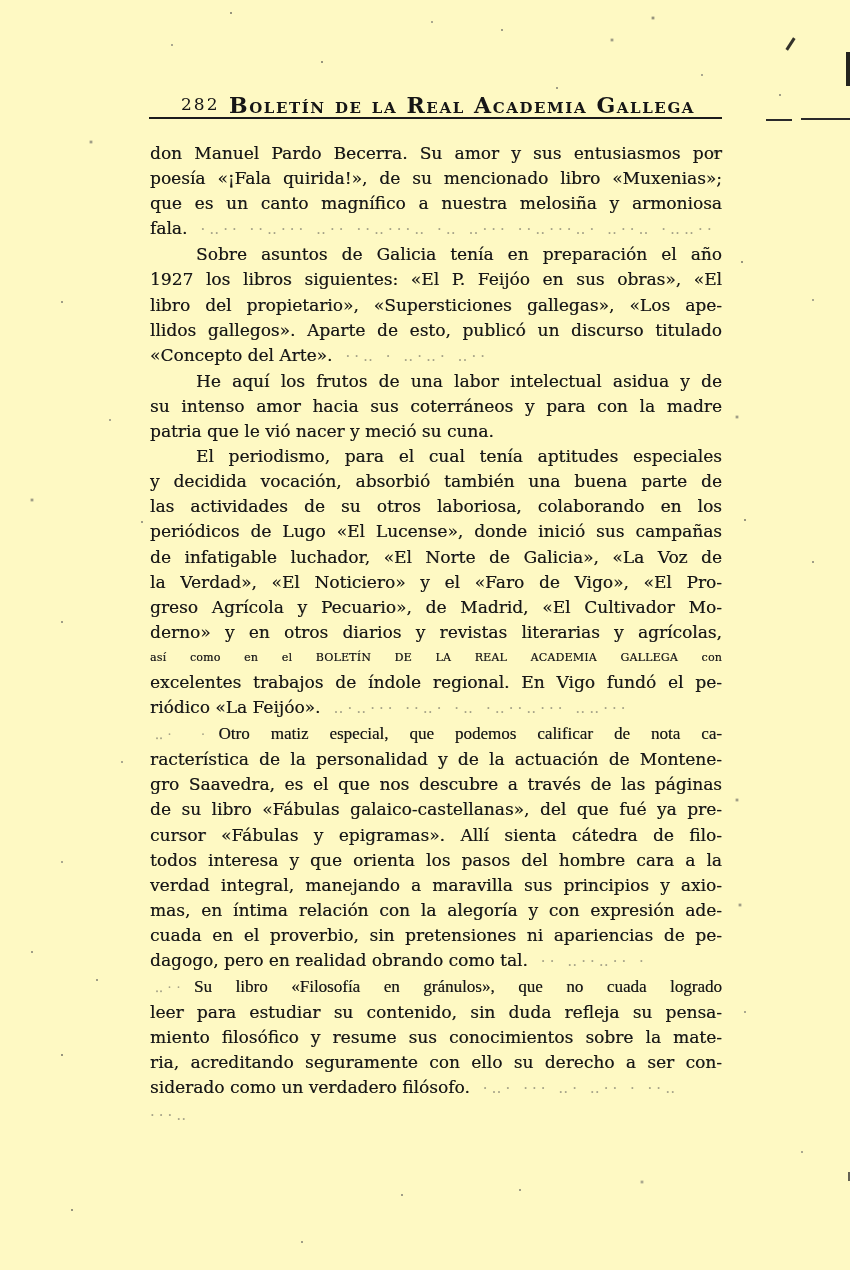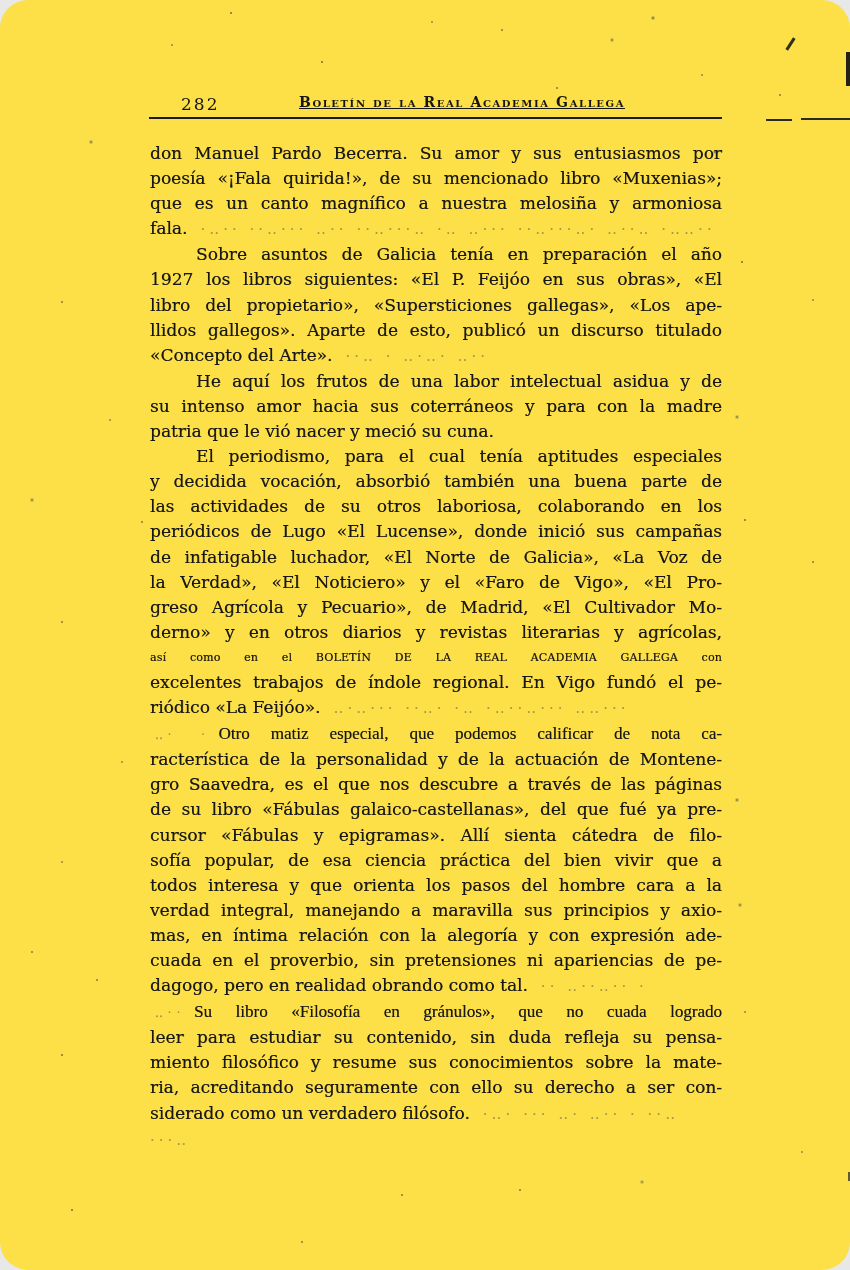--- a/index.html
+++ b/index.html
@@ -1,42 +1,40 @@
 <!DOCTYPE html>
 <html><head>
 <meta charset="utf-8">
 <style>
   html,body{margin:0;padding:0;background:#e8e8e8;}
   .scan-page{
     position:relative;
     width:850px;height:1270px;
-    background:#fde047;
+    background:#fef9c3;
     overflow:hidden;
     font-family:"DejaVu Serif", serif;
     color:#161616;
-    border-radius:28px;
   }
   
   .header{
     position:absolute;left:150px;top:92px;width:572px;height:24px;
     text-align:center;
   }
   .pagenum{
     position:absolute;left:31px;top:2px;
     font-size:17px;letter-spacing:2px;
   }
   .runtitle{
     display:inline-block;
     position:relative;left:26px;
     font-variant:small-caps;
     font-weight:bold;
-    font-size:14px;
+    font-size:22px;
     letter-spacing:1.6px;
     white-space:nowrap;
-    text-decoration:underline;
   }
   .rule{
     position:absolute;left:149px;top:117px;width:573px;height:2px;
     background:#1b1b1b;
   }
   .rule-dash{position:absolute;height:2px;background:#2a2a2a;}
   .rule-dash.d1{left:766px;top:119px;width:26px;}
   .rule-dash.d2{left:801px;top:118px;width:49px;}
   
   .text-block{
@@ -129,21 +127,20 @@
         <div class="line j caps"><span>así como en el BOLETÍN DE LA REAL ACADEMIA GALLEGA con</span></div>
         <div class="line j"><span>excelentes trabajos de índole regional. En Vigo fundó el pe-</span></div>
         <div class="line"><span>riódico «La Feijóo».</span><span class="ghost ga">‥·‥··· ··‥· ·‥ ·‥··‥··· ‥‥···</span></div>
       </div>
       <div class="para">
         <div class="line j ind2"><span class="ghost gb">‥· ·</span><span>Otro matiz especial, que podemos calificar de nota ca-</span></div>
         <div class="line j"><span>racterística de la personalidad y de la actuación de Montene-</span></div>
         <div class="line j"><span>gro Saavedra, es el que nos descubre a través de las páginas</span></div>
         <div class="line j"><span>de su libro «Fábulas galaico-castellanas», del que fué ya pre-</span></div>
         <div class="line j"><span>cursor «Fábulas y epigramas». Allí sienta cátedra de filo-</span></div>
-        <div class="line j"><span>sofía popular, de esa ciencia práctica del bien vivir que a</span></div>
         <div class="line j"><span>todos interesa y que orienta los pasos del hombre cara a la</span></div>
         <div class="line j"><span>verdad integral, manejando a maravilla sus principios y axio-</span></div>
         <div class="line j"><span>mas, en íntima relación con la alegoría y con expresión ade-</span></div>
         <div class="line j"><span>cuada en el proverbio, sin pretensiones ni apariencias de pe-</span></div>
         <div class="line"><span>dagogo, pero en realidad obrando como tal.</span><span class="ghost ga">·· ‥··‥·· ·</span></div>
       </div>
       <div class="para">
         <div class="line j ind2"><span class="ghost gb">‥··</span><span>Su libro «Filosofía en gránulos», que no cuada logrado</span></div>
         <div class="line j"><span>leer para estudiar su contenido, sin duda refleja su pensa-</span></div>
         <div class="line j"><span>miento filosófico y resume sus conocimientos sobre la mate-</span></div>

